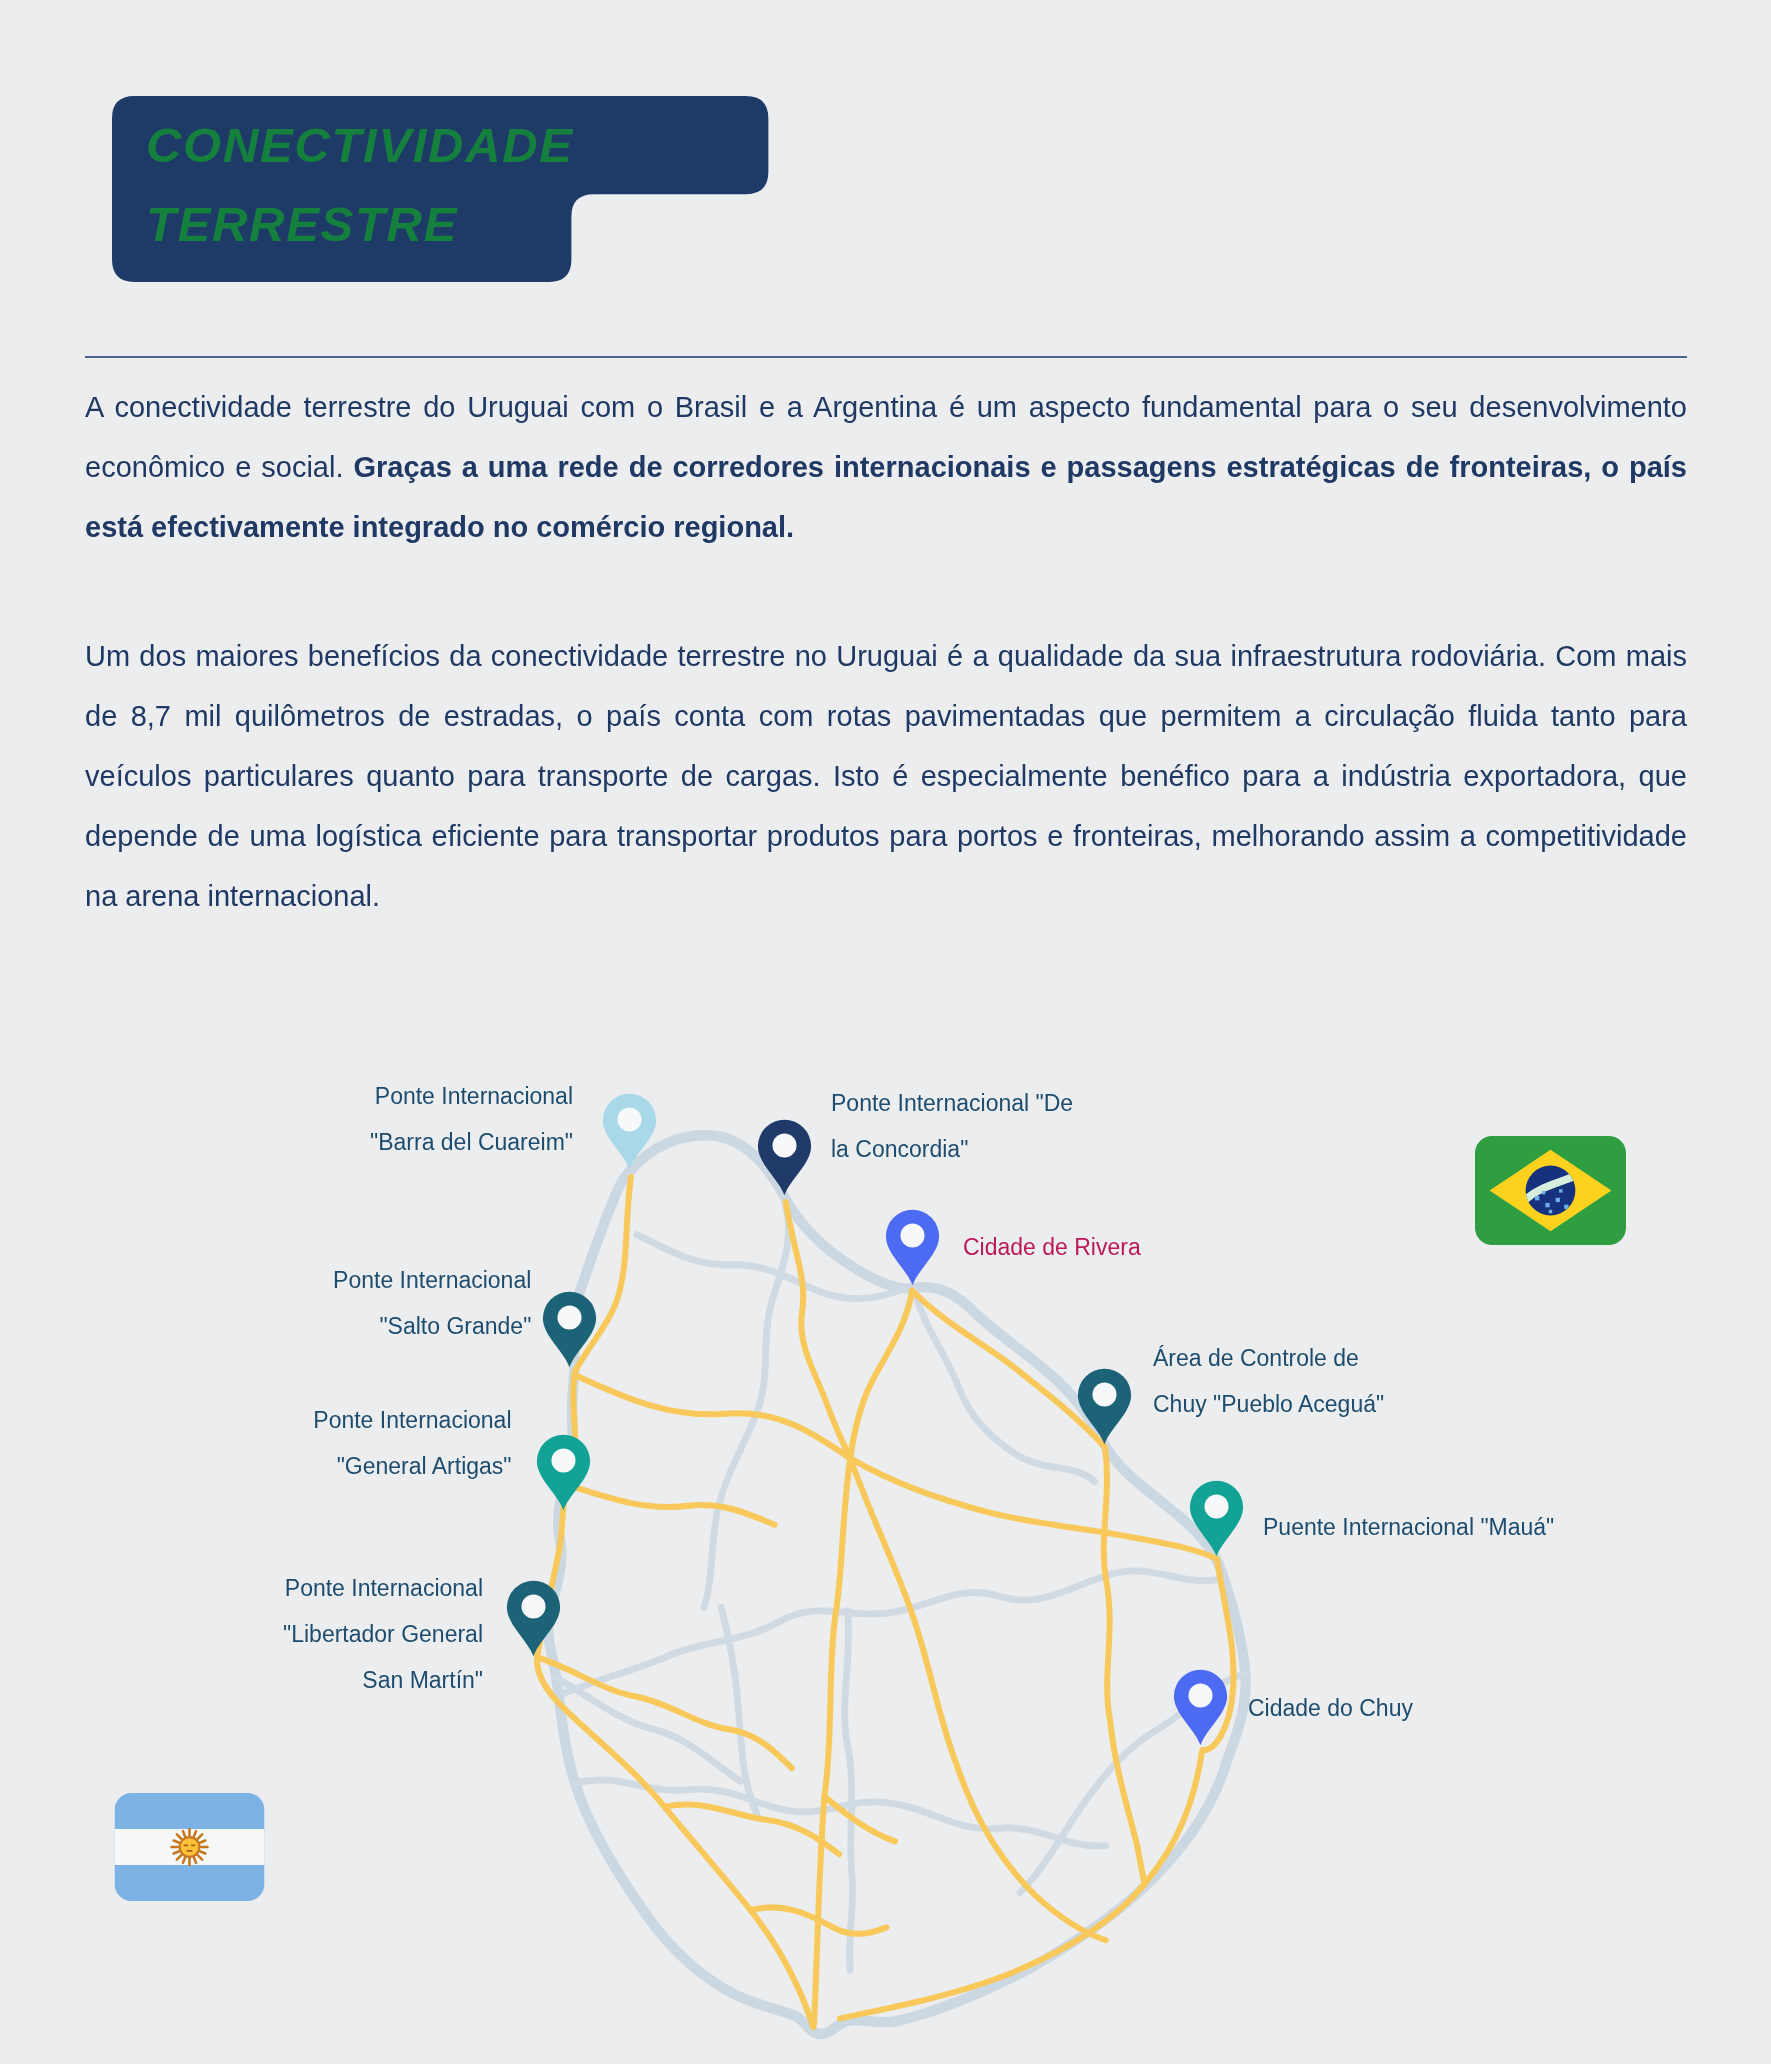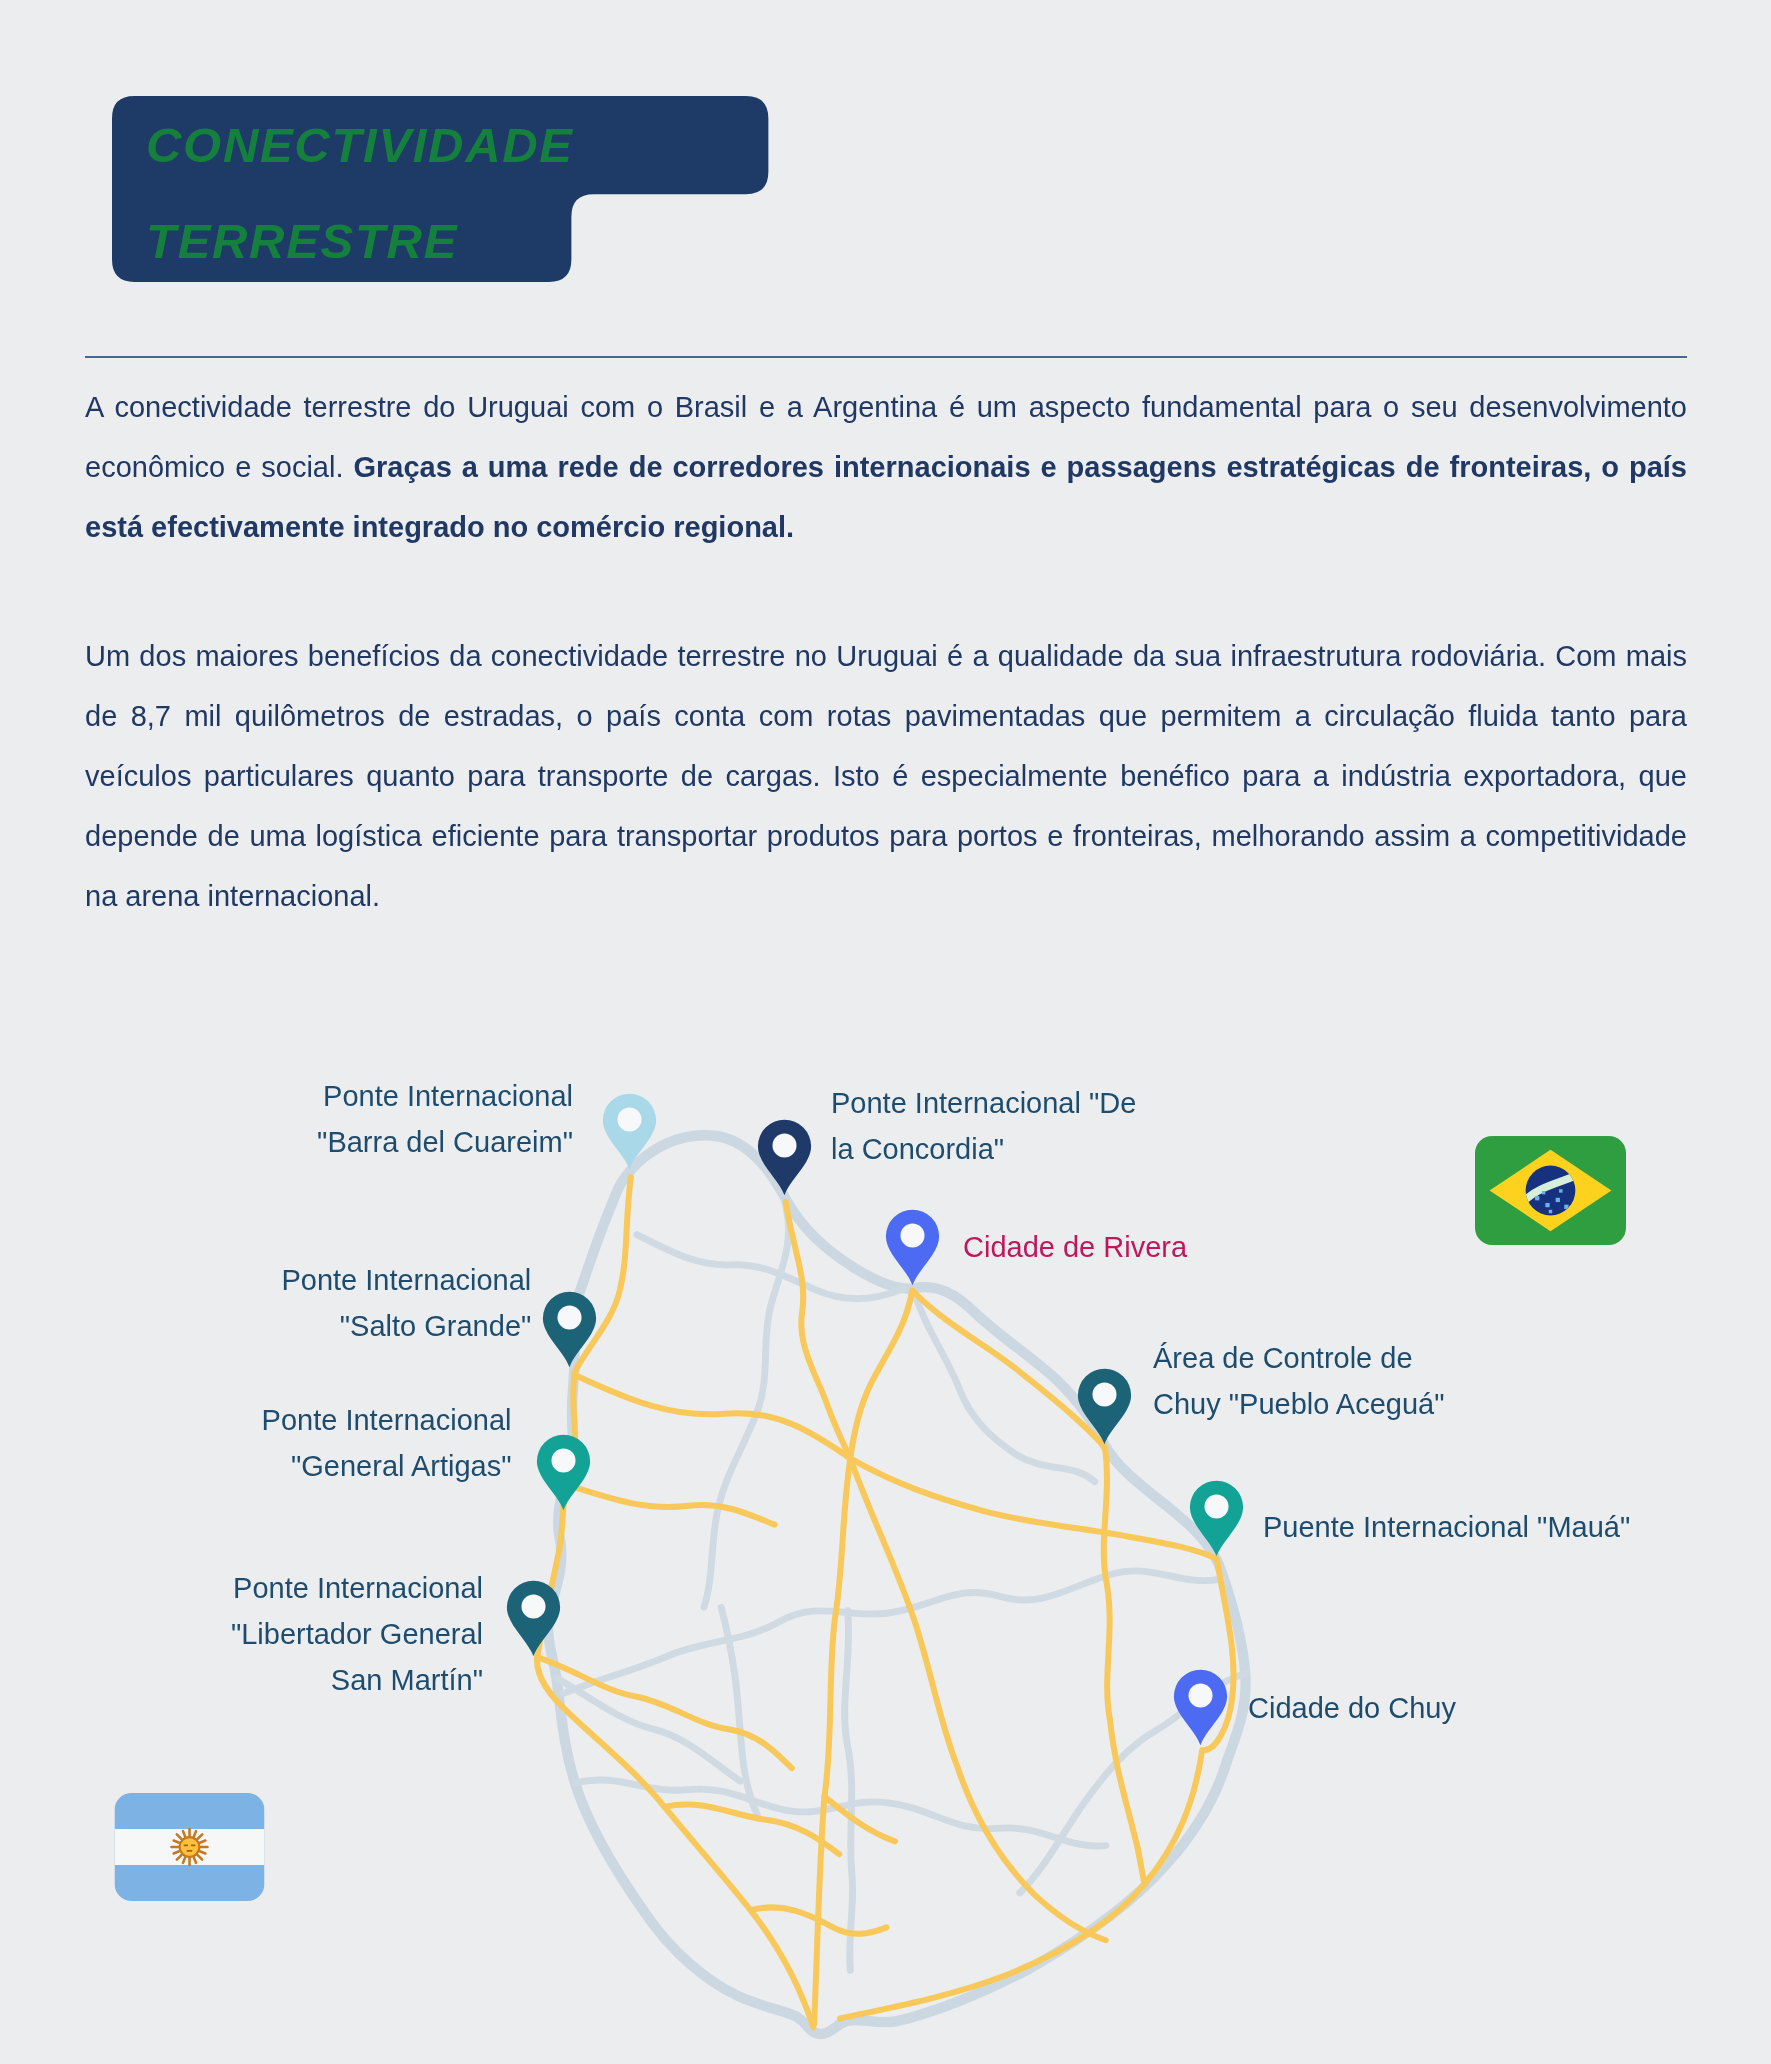--- a/index.html
+++ b/index.html
@@ -11,40 +11,40 @@
   svg{display:block}
   .abs{position:absolute}
 
   
   #title-shape{left:112px;top:96px;}
   .title-line{
     position:absolute;left:146px;color:#15803d;font-weight:bold;
     font-size:49px;letter-spacing:1.7px;white-space:nowrap;font-style:italic;
   }
   #title-line-1{top:117px;}
-  #title-line-2{top:213px;}
+  #title-line-2{top:196px;}
 
   
   #divider{left:85px;top:356px;width:1602px;height:1.7px;background:#47678F;}
 
   
   .body-par{
     position:absolute;left:85px;width:1602px;
     color:#1F3864;font-size:29px;line-height:60px;
     text-align:justify;margin:0;
   }
   #paragraph-1{top:377px;}
   #paragraph-2{top:626px;}
   .body-par b{font-weight:bold;}
 
   
   #map-svg{left:0;top:0;}
   .pin{position:absolute;width:57px;height:79px;}
   .map-label{
-    position:absolute;color:#1D4C6E;font-size:29px;line-height:46px;
+    position:absolute;color:#1D4C6E;font-size:23px;line-height:46px;
     white-space:pre-line;
   }
   .map-label.right{text-align:right;}
   .map-label.left{text-align:left;}
 
   .flag{position:absolute;}
 </style>
 </head>
 <body>
 

